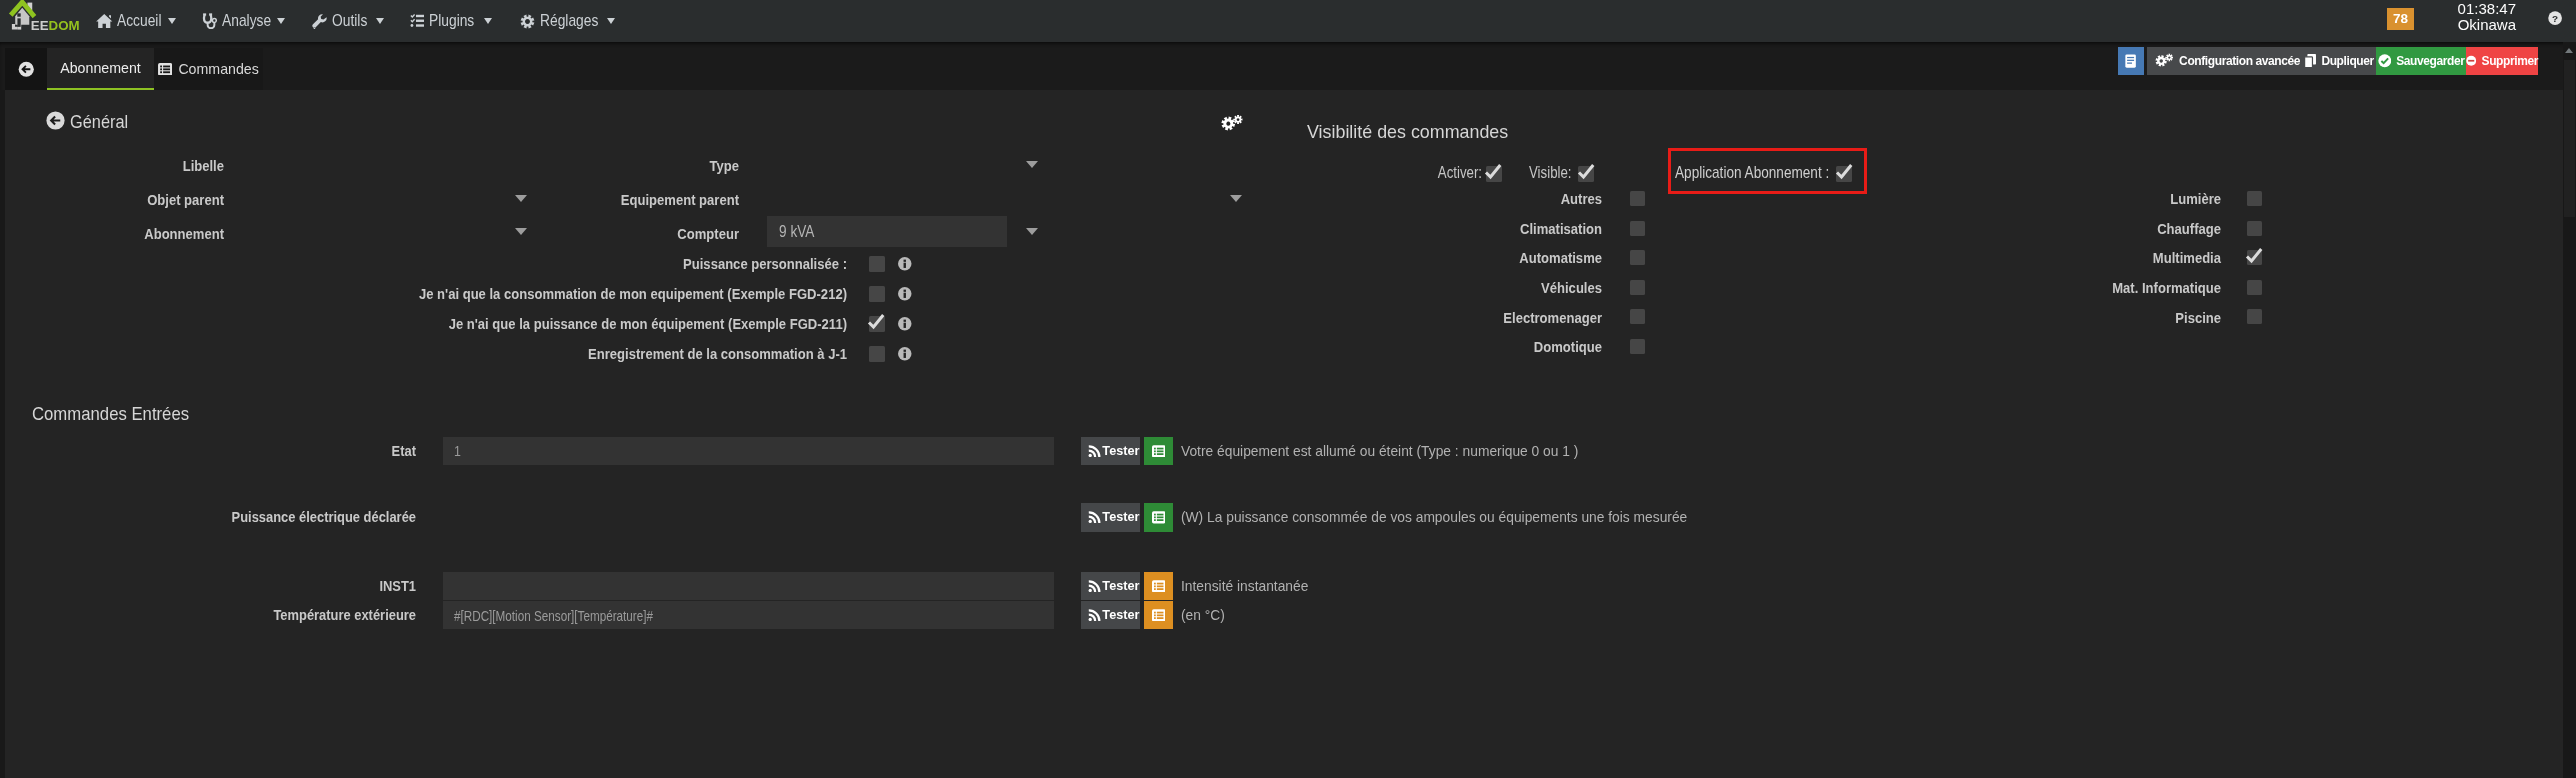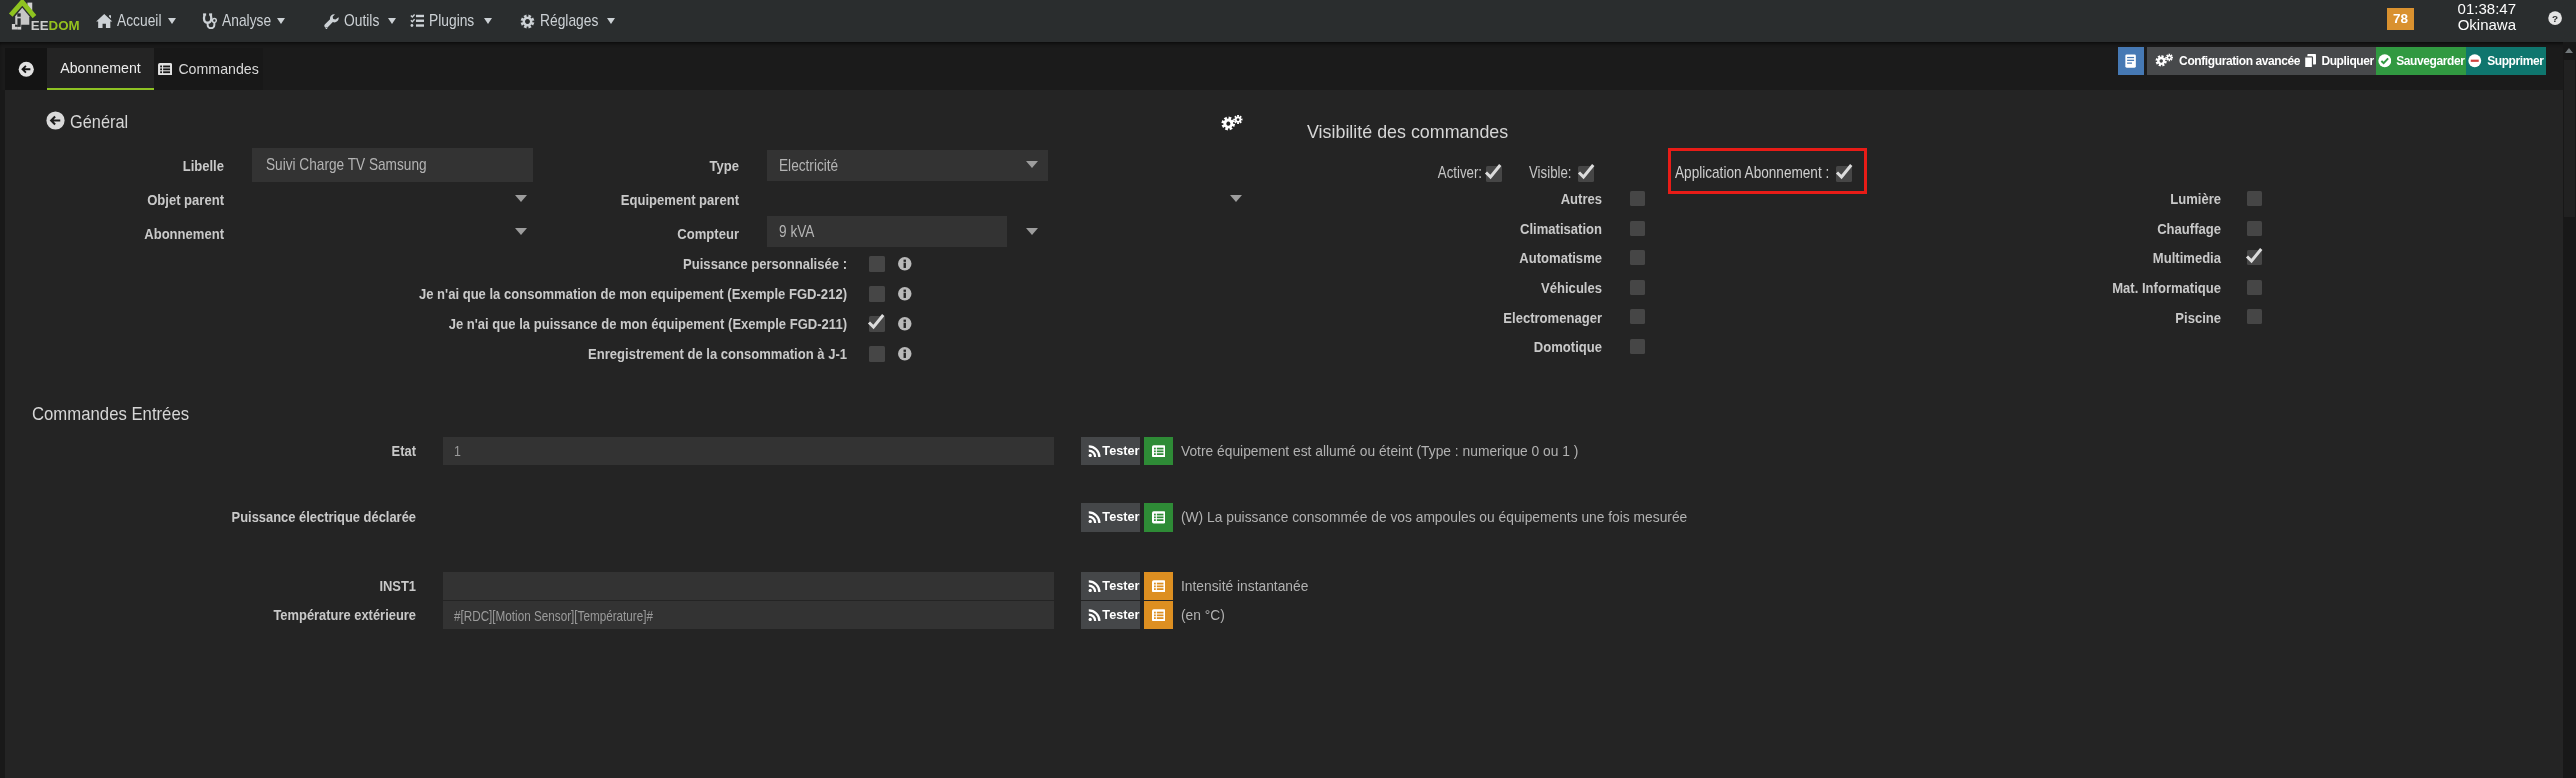--- a/index.html
+++ b/index.html
@@ -67,21 +67,21 @@
       <path d="M3.5 1.5 c-1.8 7 -1 11.5 4 11.5 s 5.8-4.5 4-11.5" stroke-width="3"></path>
       <rect x="1.5" y="0.5" width="4" height="3" fill="#ccd1d5" stroke="none"></rect>
       <rect x="9.5" y="0.5" width="4" height="3" fill="#ccd1d5" stroke="none"></rect>
       <path d="M7.5 13 v3 a4.5 4.5 0 0 0 9 0 v-3.5" stroke-width="2.6"></path>
       <circle cx="16.5" cy="10" r="2.6" stroke-width="2"></circle>
     </svg>
     <span class="txt">Analyse</span>
         <span class="ncaret" style="left:70px"></span>
   </div>
 
-  <div class="navitem" style="left:324px">
+  <div class="navitem" style="left:312px">
     <svg width="15" height="15" viewBox="0 0 20 20" fill="#ccd1d5">
           <path d="M19.4 4.2 a5.6 5.6 0 0 1 -7.6 6.5 L5 17.5 a2.6 2.6 0 0 1 -3.7 -3.7 L8.1 7 A5.6 5.6 0 0 1 14.6 0.4 L11.5 3.5 l0.8 3 l3 0.8 Z M3.2 17.6 a1.2 1.2 0 1 0 0.1 0 Z"></path>
         </svg>
     <span class="txt">Outils</span>
         <span class="ncaret" style="left:59px"></span>
   </div>
 
   <div class="navitem" style="left:410px">
     <svg width="14.2" height="13.5" viewBox="0 0 19 18" fill="#ccd1d5">
       <path d="M0.5 2.6 L1.9 1.4 L3 2.7 L5.5 0 L6.8 1.2 L3.1 5.2 Z"></path>
@@ -156,53 +156,47 @@
         </svg>
     Dupliquer
   </div>
   <div class="btn" style="left:2376px;width:90px;background:#319941;">
     <svg width="13.5" height="13.5" viewBox="0 0 22 22">
           <circle cx="11" cy="11" r="10.5" fill="#fff"></circle>
           <path d="M5.5 11.5 L9.2 15 L16.5 7.2" fill="none" stroke="#319941" stroke-width="3.2"></path>
         </svg>
     Sauvegarder
   </div>
-  <div class="btn" style="left:2466px;width:80px;background:#0f766e;">
+  <div class="btn" style="left:2466px;width:72px;background:#ef4444;">
     <svg width="13.5" height="13.5" viewBox="0 0 22 22">
           <circle cx="11" cy="11" r="10.5" fill="#fff"></circle>
           <rect x="4.5" y="9.2" width="13" height="3.6" fill="#cf423e"></rect>
         </svg>
     Supprimer
   </div>
 </div>
 <div id="panel"></div>
 
 <svg class="abs" style="left:46px;top:111px" width="19" height="19" viewBox="0 0 24 24">
       <circle cx="12" cy="12" r="11.5" fill="#d9d9d9"></circle>
       <path d="M18 12 H7 M11.5 7 L6.5 12 L11.5 17" fill="none" stroke="#1c1c1c" stroke-width="2.6"></path>
     </svg>
 <div class="h4" style="left:70px;top:111px;transform:scaleX(0.86);">Général</div>
 <svg class="abs" style="left:1221px;top:114px" width="22.5" height="19" viewBox="0 0 31 26" fill="#fff">
       <path d="M19.5 13.6 L18.2 17.8 L15.8 16.5 L14.5 18.1 L16.3 20.1 L12.3 22.2 L11.7 19.6 L9.6 19.8 L9.4 22.5 L5.2 21.2 L6.5 18.8 L4.9 17.5 L2.9 19.3 L0.8 15.3 L3.4 14.7 L3.2 12.6 L0.5 12.4 L1.8 8.2 L4.2 9.5 L5.5 7.9 L3.7 5.9 L7.7 3.8 L8.3 6.4 L10.4 6.2 L10.6 3.5 L14.8 4.8 L13.5 7.2 L15.1 8.5 L17.1 6.7 L19.2 10.7 L16.6 11.3 L16.8 13.4 Z M10.1 10.4 a2.8 2.8 0 1 0 0.001 0 Z M29.6 6.0 L29.6 9.0 L27.8 8.5 L27.3 9.8 L28.9 10.8 L26.8 12.9 L25.8 11.3 L24.5 11.8 L25.0 13.6 L22.0 13.6 L22.5 11.8 L21.2 11.3 L20.2 12.9 L18.1 10.8 L19.7 9.8 L19.2 8.5 L17.4 9.0 L17.4 6.0 L19.2 6.5 L19.7 5.2 L18.1 4.2 L20.2 2.1 L21.2 3.7 L22.5 3.2 L22.0 1.4 L25.0 1.4 L24.5 3.2 L25.8 3.7 L26.8 2.1 L28.9 4.2 L27.3 5.2 L27.8 6.5 Z M23.5 5.6 a1.9 1.9 0 1 0 0.001 0 Z" fill-rule="evenodd"></path>
     </svg>
 <div class="h4" style="left:1307px;top:121px;">Visibilité des commandes</div>
 
 <div class="lbl" style="left:0;width:224px;top:157px;">Libelle</div>
-<div class="input" style="left:252px;top:148px;width:281px;height:34px;font-size:15.7px;padding-left:13.5px;">
-      <span class="tx">Suivi Charge TV Samsung</span>
-    </div>
 <div class="lbl" style="left:0;width:224px;top:191px;">Objet parent</div>
 <div class="sel-caret" style="left:515px;top:195px;"></div>
 <div class="lbl" style="left:0;width:224px;top:225px;">Abonnement</div>
 <div class="sel-caret" style="left:515px;top:228px;"></div>
 
 <div class="lbl" style="left:524px;width:215px;top:157px;">Type</div>
-<div class="input" style="left:767px;top:150px;width:281px;height:31px;font-size:15.7px;padding-left:12px;">
-      <span class="tx">Electricité</span>
-    </div>
 <div class="sel-caret" style="left:1026px;top:161px;"></div>
 <div class="lbl" style="left:524px;width:215px;top:191px;">Equipement parent</div>
 <div class="sel-caret" style="left:1230px;top:195px;"></div>
 <div class="lbl" style="left:524px;width:215px;top:225px;">Compteur</div>
 <div class="input" style="left:767px;top:216px;width:240px;height:31px;font-size:15.7px;padding-left:12px;">
       <span class="tx">9 kVA</span>
     </div>
 <div class="sel-caret" style="left:1026px;top:228px;"></div>
 
 <div class="lbl" style="left:323px;width:524px;top:255px;">Puissance personnalisée :</div>

